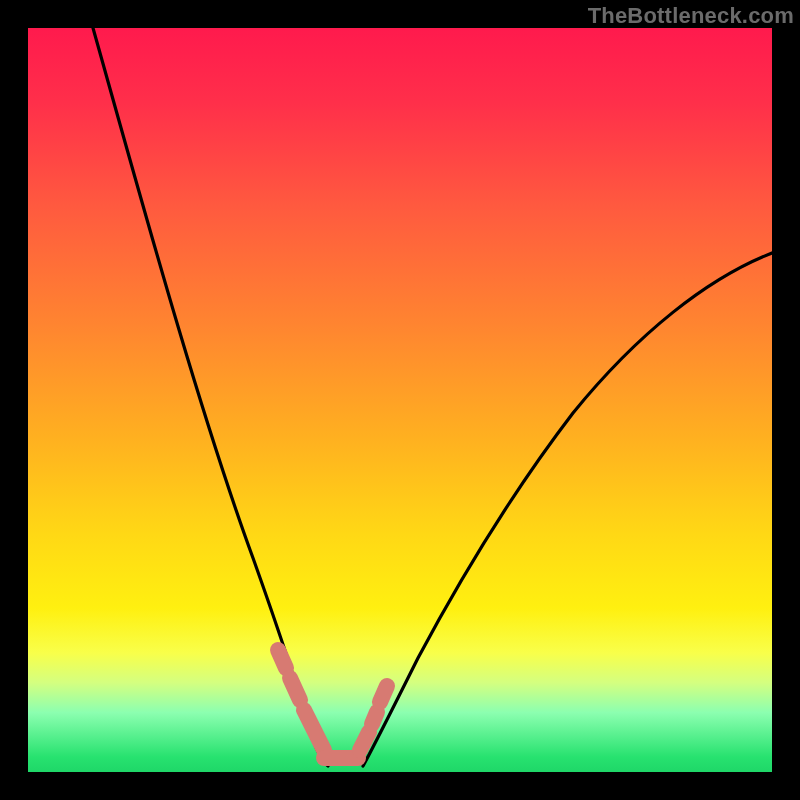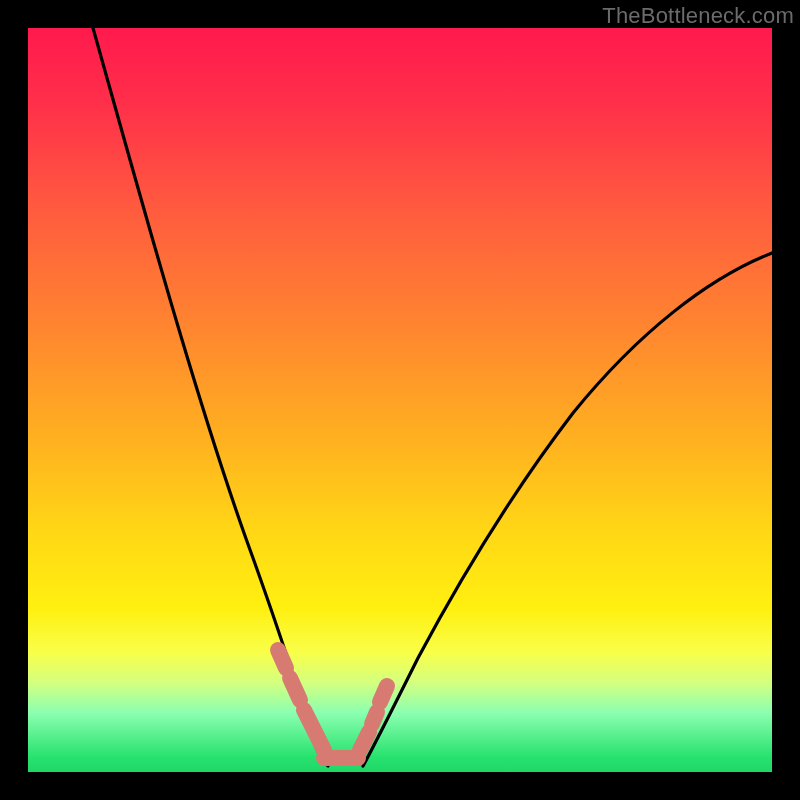--- a/index.html
+++ b/index.html
@@ -39,21 +39,21 @@
       #27e26f 98%,
       #1fd768 100%);
   }
   .watermark {
     position: absolute;
     top: 3px;
     right: 6px;
     color: #6b6b6b;
     font-size: 22px;
     letter-spacing: 0.2px;
-    font-weight: 400;
+    font-weight: 700;
     text-align: center;
   }
   svg.curves {
     position: absolute;
     left: 0;
     top: 0;
     width: 744px;
     height: 744px;
   }
 </style>

